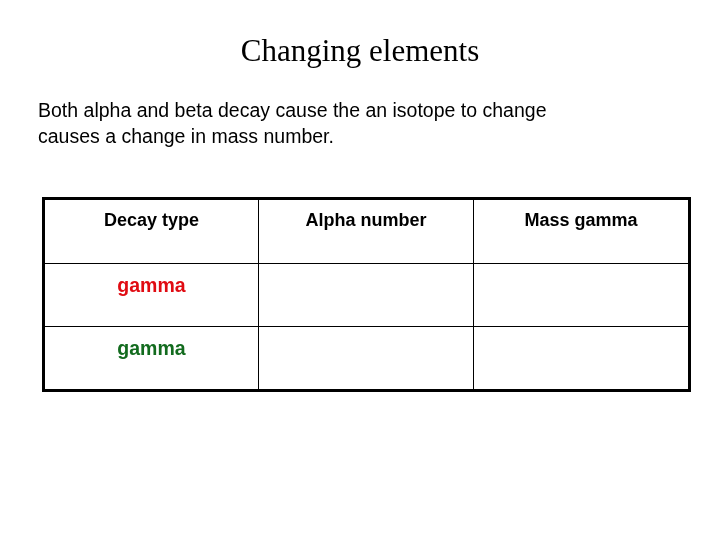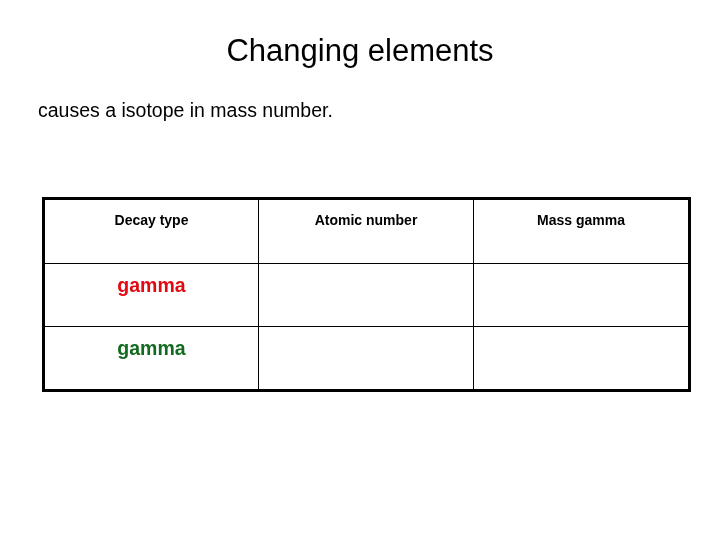--- a/index.html
+++ b/index.html
@@ -24,21 +24,21 @@
     background: #ffffff;
   }
 
   
   .slide-title {
     position: absolute;
     left: 0;
     top: 33px;
     width: 720px;
     text-align: center;
-    font-family: Liberation Sans, sans-serif;
+    font-family: Liberation Serif, serif;
     font-size: 31px;
     font-weight: 400;
     line-height: 36px;
     color: #000000;
     letter-spacing: 0px;
   }
 
   
   .body-text {
     position: absolute;
@@ -77,21 +77,21 @@
     height: 52px;
     background: #ffffff;
   }
 
   .decay-table tr.header-row td {
     height: 53px;
   }
 
   .hdr-label {
     display: block;
-    font-size: 14px;
+    font-size: 18px;
     font-weight: 700;
     line-height: 21px;
     color: #000000;
   }
 
   .type-label {
     display: block;
     font-size: 19.5px;
     font-weight: 700;
     line-height: 23px;
@@ -104,36 +104,37 @@
   .cell-empty { display: block; min-height: 1px; }
 </style>
 </head>
 <body>
 
 <div class="slide">
 
   <div class="slide-title">Changing elements</div>
 
   <div class="body-text">
-    <span class="line">causes a isotope in mass number.</span>
+    <span class="line">Both alpha and beta decay cause the an isotope to change</span>
+    <span class="line">causes a change in mass number.</span>
   </div>
 
   <table class="decay-table">
     <colgroup>
       <col class="c-type">
       <col class="c-atom">
       <col class="c-mass">
     </colgroup>
     <tbody>
       <tr class="header-row">
         <td>
           <span class="hdr-label">Decay type</span>
         </td>
         <td>
-          <span class="hdr-label">Atomic number</span>
+          <span class="hdr-label">Alpha number</span>
         </td>
         <td>
           <span class="hdr-label">Mass gamma</span>
         </td>
       </tr>
 
       <tr>
         <td>
           <span class="type-label type-alpha">gamma</span>
         </td>

